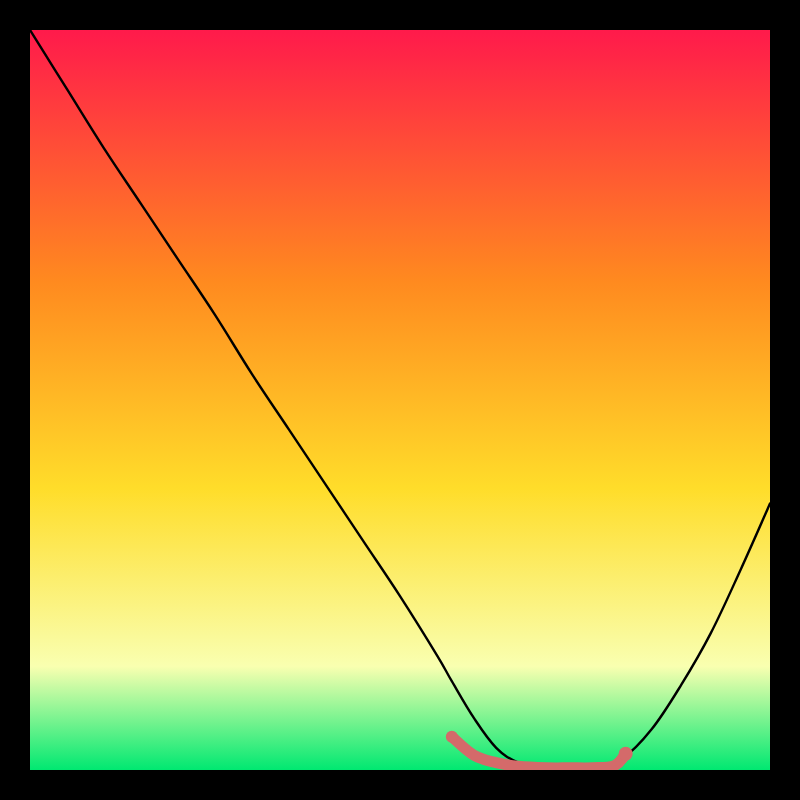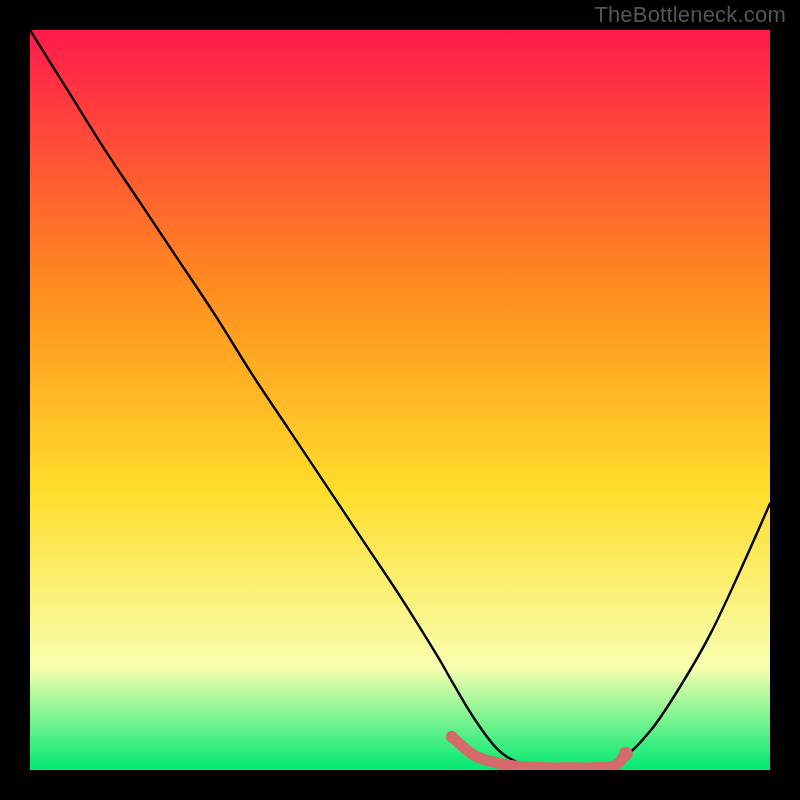--- a/index.html
+++ b/index.html
@@ -37,21 +37,20 @@
   }
   svg {
     display: block;
   }
 </style>
 </head>
 <body>
 
 <div class="frame">
 
-  <div class="watermark">TheBottleneck.com</div>
 
   <div class="plot-wrap">
     <svg id="chart-svg" width="740" height="740" viewBox="0 0 740 740">
       <defs>
         <linearGradient id="bg-grad" x1="0" y1="0" x2="0" y2="1">
           <stop id="g0" offset="0%" stop-color="#ff1a4b"></stop>
           <stop id="g1" offset="34%" stop-color="#ff8a1f"></stop>
           <stop id="g2" offset="62%" stop-color="#ffdd2a"></stop>
           <stop id="g3" offset="86%" stop-color="#f9ffb0"></stop>
           <stop id="g4" offset="100%" stop-color="#00e871"></stop>

